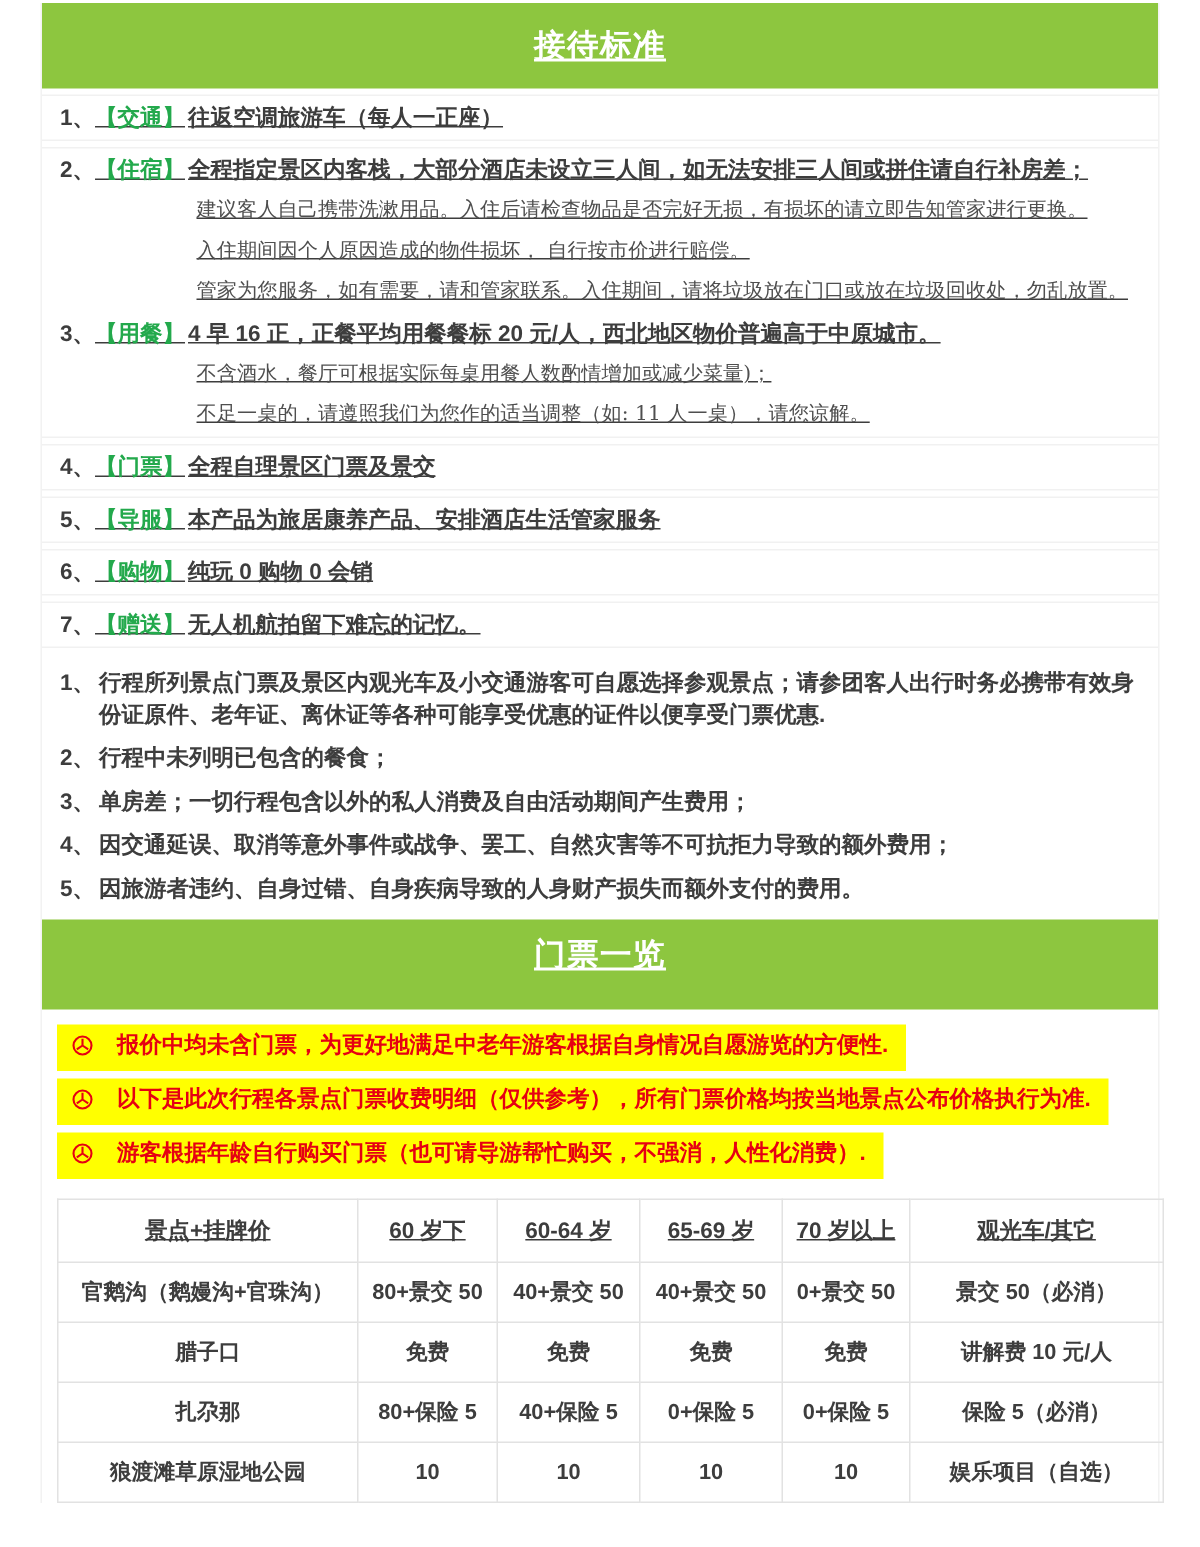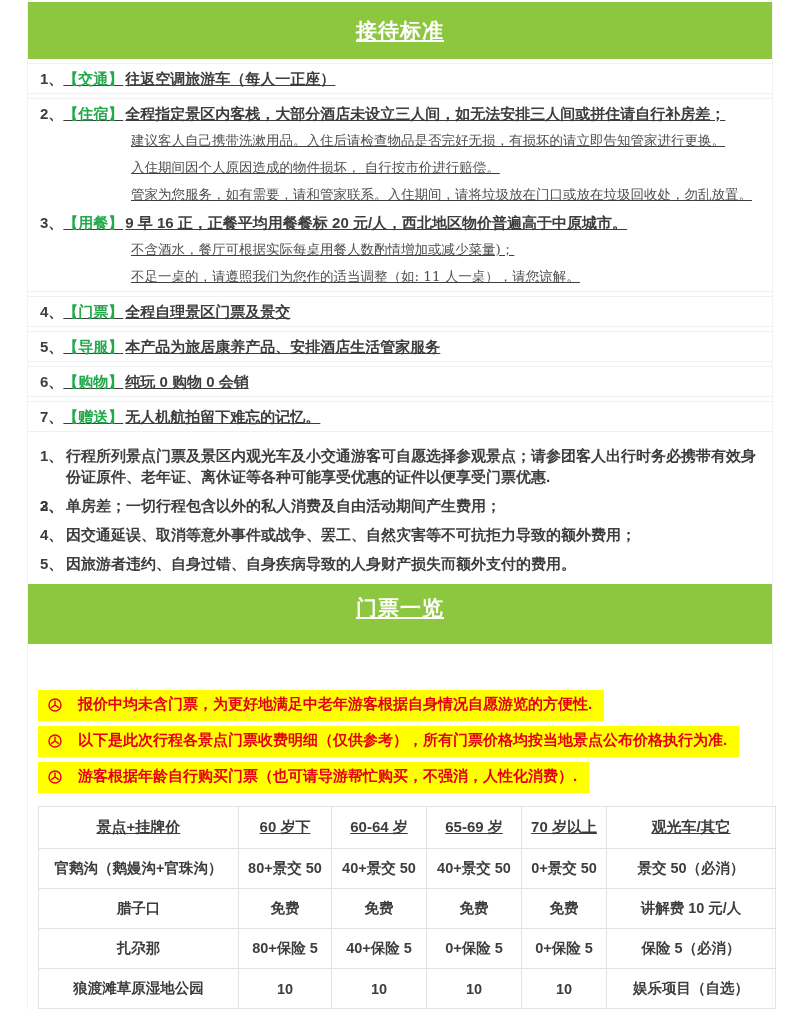--- a/index.html
+++ b/index.html
@@ -34,21 +34,21 @@
     padding-left:91px; margin-top:8px; line-height:19px;
   }
 
   .ex-wrap { padding:8px 12px 2px 12px; }
   .ex-item {
     position:relative; padding-left:26px; margin-bottom:8px;
     font-size:15px; font-weight:bold; line-height:21px; color:#3d3d3d;
   }
   .ex-num { position:absolute; left:0; top:0; }
 
-  .warn-wrap { padding:10px 10px 2px 10px;margin-top:36px; }
+  .warn-wrap { padding:10px 10px 2px 10px; }
   .warn-line {
     display:table; background:#ffff00; color:#e60012;
     font-size:15px; font-weight:bold; line-height:18px;
     padding:5px 12px 5px 4px; margin-bottom:5px;
   }
   .warn-icon { display:inline-block; vertical-align:-3px; margin:0 16px 0 6px; }
   .warn-text { display:inline; }
 
   table.tickets {
     border-collapse:collapse; table-layout:fixed;
@@ -77,21 +77,21 @@
     </div>
 
     <div class="box">
       <div class="item-line">
         <span class="item-num">2、</span><span class="item-label">【住宿】</span><span>全程指定景区内客栈，大部分酒店未设立三人间，如无法安排三人间或拼住请自行补房差；</span>
       </div>
       <div class="subline">建议客人自己携带洗漱用品。入住后请检查物品是否完好无损，有损坏的请立即告知管家进行更换。</div>
       <div class="subline">入住期间因个人原因造成的物件损坏， 自行按市价进行赔偿。</div>
       <div class="subline">管家为您服务，如有需要，请和管家联系。入住期间，请将垃圾放在门口或放在垃圾回收处，勿乱放置。</div>
       <div class="item-line" style="margin-top:9px;">
-        <span class="item-num">3、</span><span class="item-label">【用餐】</span><span>9 早 16 正，正餐平均用餐餐标 20 元/人，西北地区物价普遍高于中原城市。</span>
+        <span class="item-num">3、</span><span class="item-label">【用餐】</span><span>4 早 16 正，正餐平均用餐餐标 20 元/人，西北地区物价普遍高于中原城市。</span>
       </div>
       <div class="subline">不含酒水，餐厅可根据实际每桌用餐人数酌情增加或减少菜量)；</div>
       <div class="subline">不足一桌的，请遵照我们为您作的适当调整（如: 11 人一桌），请您谅解。</div>
     </div>
 
     <div class="box">
       <div class="item-line">
         <span class="item-num">4、</span><span class="item-label">【门票】</span><span>全程自理景区门票及景交</span>
       </div>
     </div>
@@ -113,21 +113,21 @@
         <span class="item-num">7、</span><span class="item-label">【赠送】</span><span>无人机航拍留下难忘的记忆。</span>
       </div>
     </div>
 
 
     <div class="ex-wrap">
       <div class="ex-item">
         <span class="ex-num">1、</span><span>行程所列景点门票及景区内观光车及小交通游客可自愿选择参观景点；请参团客人出行时务必携带有效身份证原件、老年证、离休证等各种可能享受优惠的证件以便享受门票优惠.</span>
       </div>
       <div class="ex-item">
-        <span class="ex-num">2、</span>
+        <span class="ex-num">2、</span><span>行程中未列明已包含的餐食；</span>
       </div>
       <div class="ex-item">
         <span class="ex-num">3、</span><span>单房差；一切行程包含以外的私人消费及自由活动期间产生费用；</span>
       </div>
       <div class="ex-item">
         <span class="ex-num">4、</span><span>因交通延误、取消等意外事件或战争、罢工、自然灾害等不可抗拒力导致的额外费用；</span>
       </div>
       <div class="ex-item">
         <span class="ex-num">5、</span><span>因旅游者违约、自身过错、自身疾病导致的人身财产损失而额外支付的费用。</span>
       </div>

